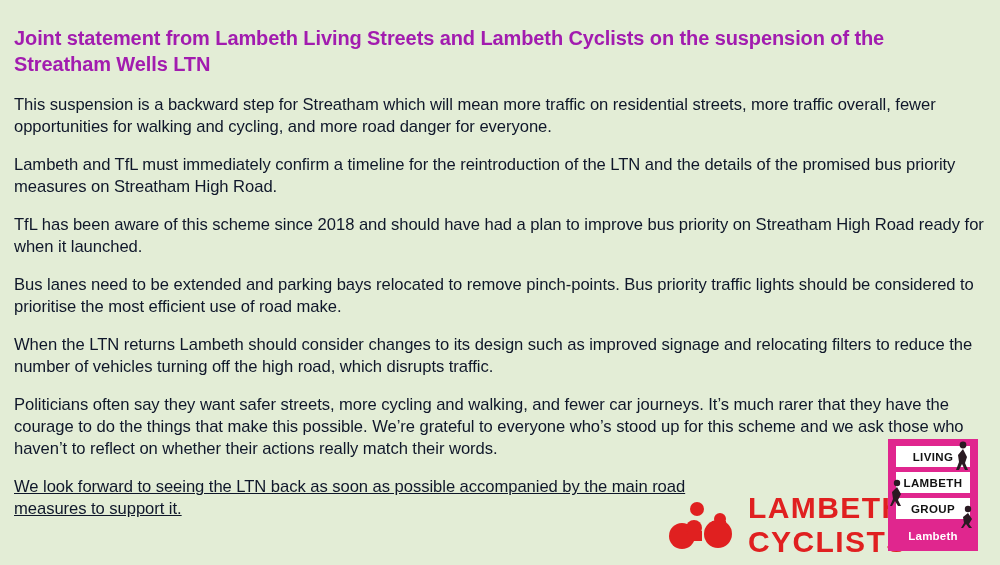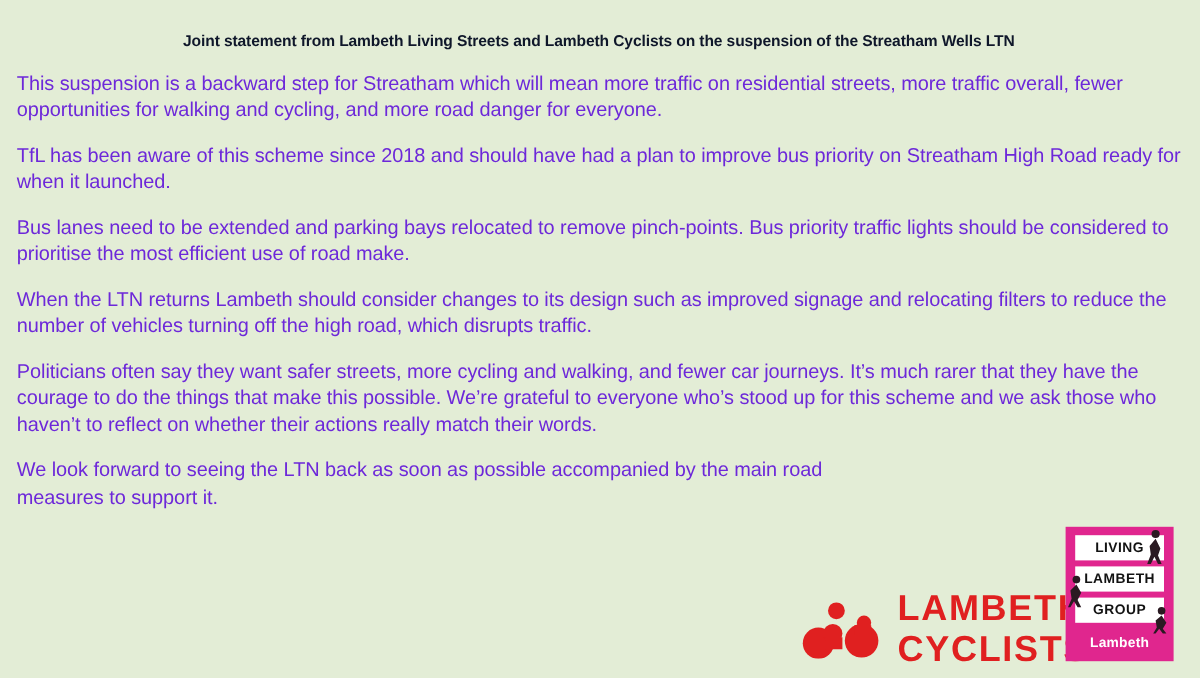--- a/index.html
+++ b/index.html
@@ -16,40 +16,40 @@
     position: relative;
   }
   #statement-card {
     position: absolute;
     inset: 0;
     background: #e3edd6;
     padding: 26px 16px 0 14px;
     box-sizing: border-box;
   }
   #statement-title {
-    font-size: 13px;
+    font-size: 20px;
     font-weight: bold;
     line-height: 1.29;
     letter-spacing: -0.1px;
     margin: 0 0 16px 0;
-    color: #0f172a;
+    color: #a21caf;
     max-width: 972px;
-    text-align: center;
   }
   .statement-paragraph {
     font-size: 16.6px;
     line-height: 1.33;
     margin: 0 0 16px 0;
-    color: #6d28d9;
+    color: #0f172a;
     max-width: 972px;
     letter-spacing: -0.05px;
   }
   .statement-paragraph.last-paragraph {
     max-width: 730px;
     margin-bottom: 16px;
+    text-decoration: underline;
   }
 
   
   #logos-row {
     position: absolute;
     left: 0;
     right: 0;
     bottom: 0;
     height: 135px;
     pointer-events: none;
@@ -149,20 +149,21 @@
 </style>
 </head>
 <body>
 
 <div id="statement-card">
 
   <h1 id="statement-title">Joint statement from Lambeth Living Streets and Lambeth Cyclists on the suspension of the Streatham Wells LTN</h1>
 
   <p class="statement-paragraph">This suspension is a backward step for Streatham which will mean more traffic on residential streets, more traffic overall, fewer opportunities for walking and cycling, and more road danger for everyone.</p>
 
+  <p class="statement-paragraph">Lambeth and TfL must immediately confirm a timeline for the reintroduction of the LTN and the details of the promised bus priority measures on Streatham High Road.</p>
 
   <p class="statement-paragraph">TfL has been aware of this scheme since 2018 and should have had a plan to improve bus priority on Streatham High Road ready for when it launched.</p>
 
   <p class="statement-paragraph">Bus lanes need to be extended and parking bays relocated to remove pinch-points. Bus priority traffic lights should be considered to prioritise the most efficient use of road make.</p>
 
   <p class="statement-paragraph">When the LTN returns Lambeth should consider changes to its design such as improved signage and relocating filters to reduce the number of vehicles turning off the high road, which disrupts traffic.</p>
 
   <p class="statement-paragraph">Politicians often say they want safer streets, more cycling and walking, and fewer car journeys. It’s much rarer that they have the courage to do the things that make this possible. We’re grateful to everyone who’s stood up for this scheme and we ask those who haven’t to reflect on whether their actions really match their words.</p>
 
   <p class="statement-paragraph last-paragraph">We look forward to seeing the LTN back as soon as possible accompanied by the main road measures to support it.</p>

